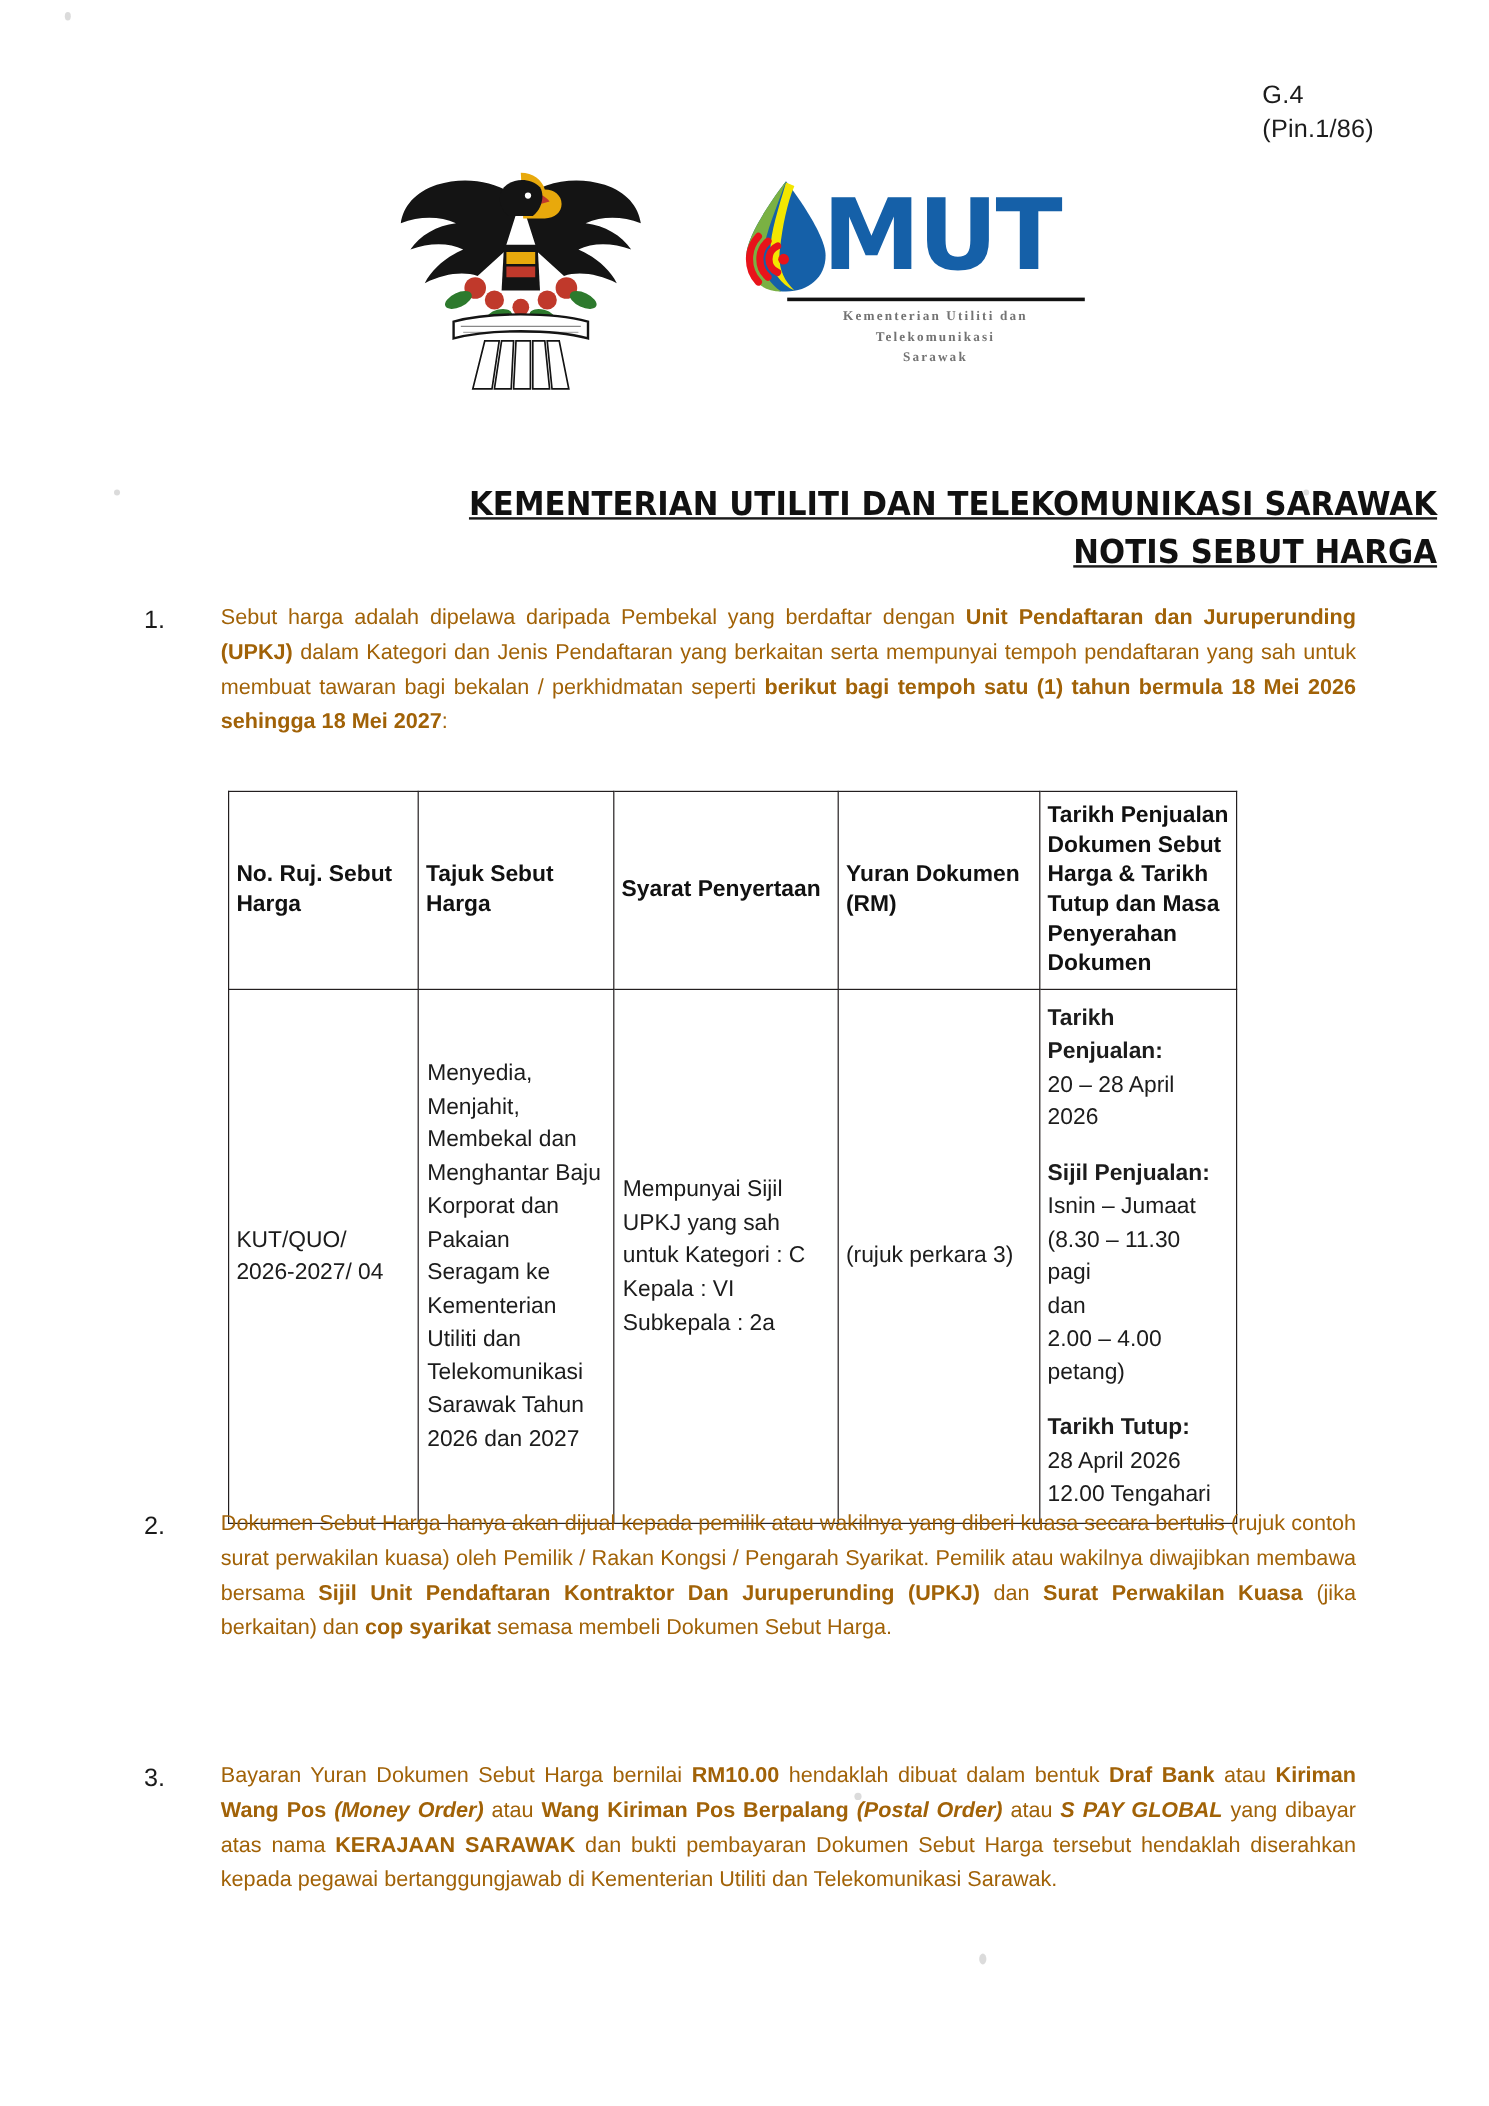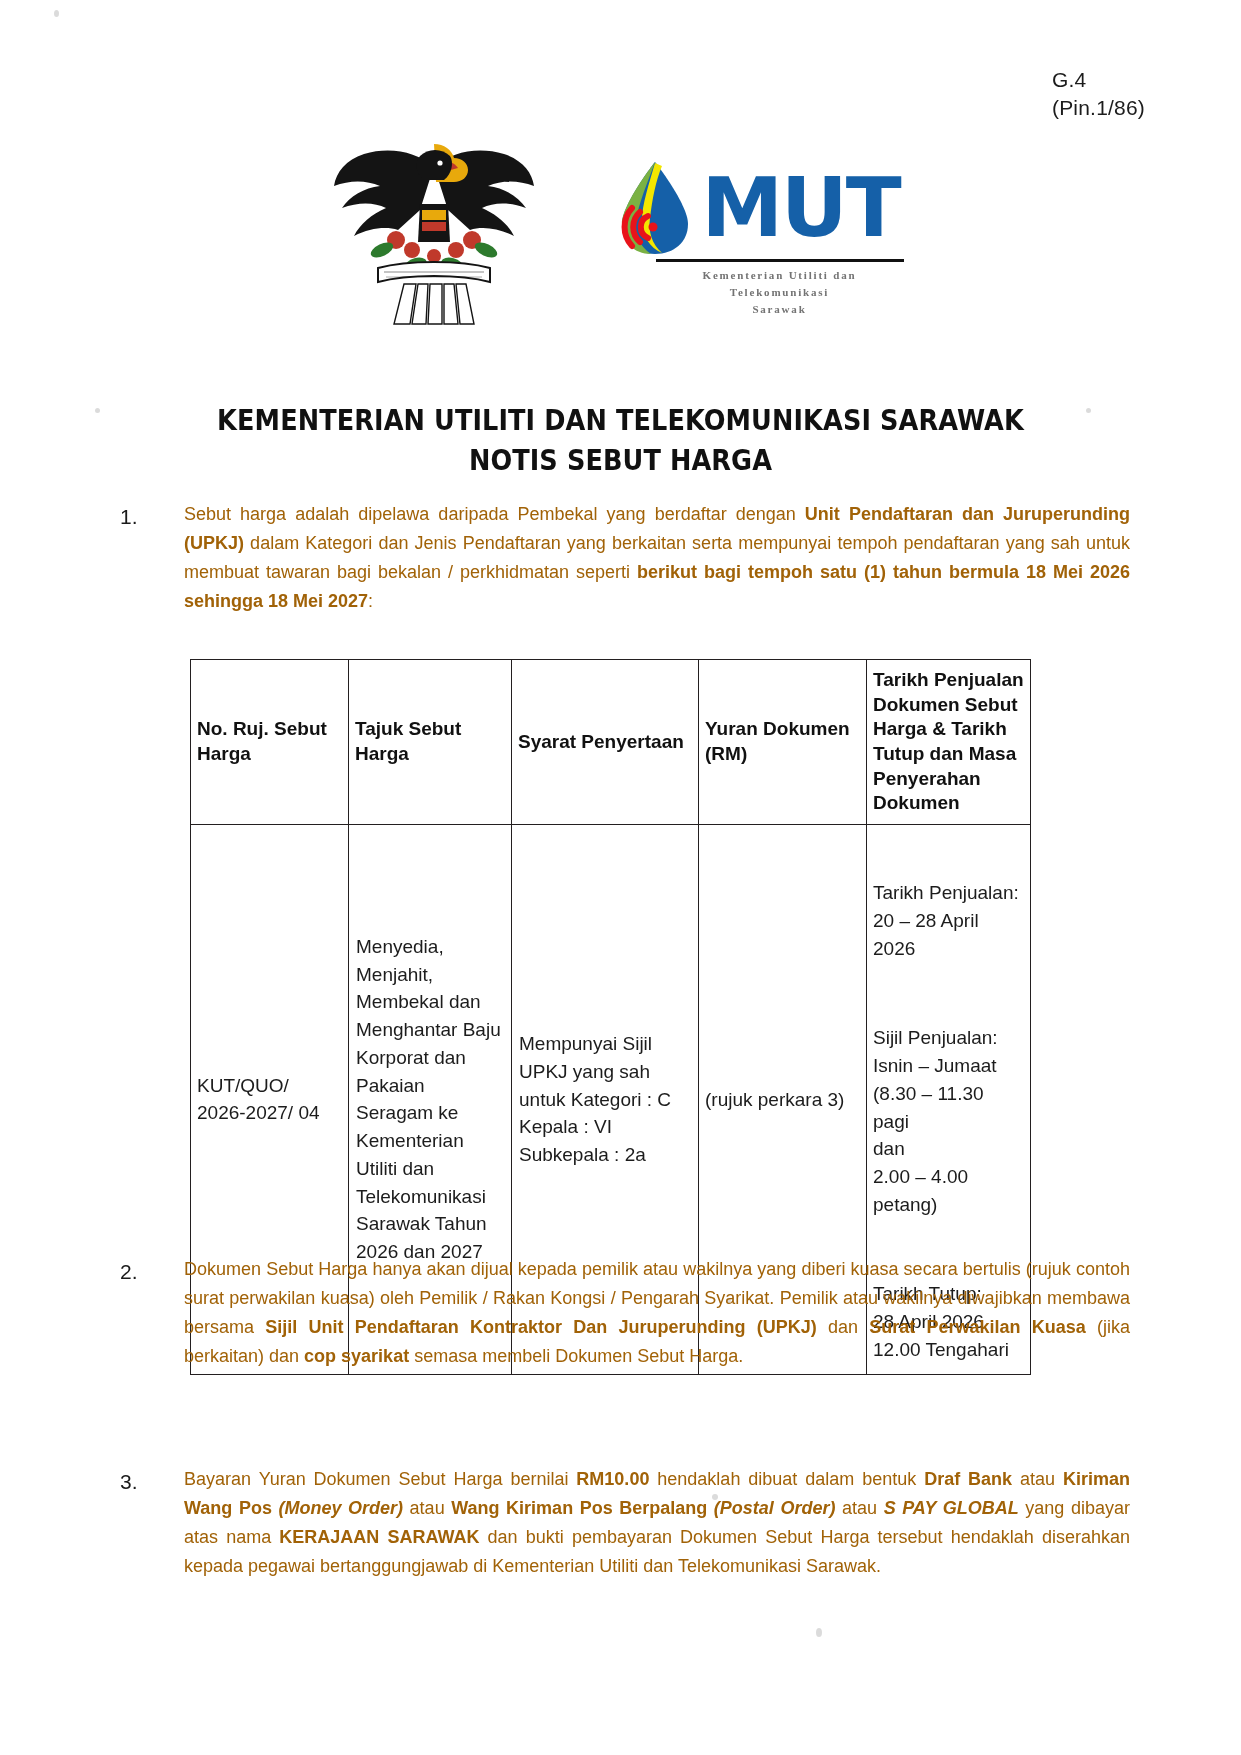--- a/index.html
+++ b/index.html
@@ -54,23 +54,22 @@
   }
 
   
   .mut-block {
     width: 300px;
     padding-top: 16px;
   }
   .mut-mark {
     display: flex;
     align-items: center;
-    gap: 16px;
+    gap: 0px;
     height: 98px;
-    margin-top: 11px;
   }
   .mut-drop {
     width: 74px;
     height: 96px;
     position: relative;
     flex: none;
     margin-right: -4px;
   }
   .mut-letters {
     font-family: "DejaVu Sans", sans-serif;
@@ -98,21 +97,22 @@
     letter-spacing: 1.8px;
     color: #737373;
   }
 
   
   .title-block {
     position: absolute;
     top: 404px;
     left: 0;
     right: 0;
-    text-align: center;
+    text-align: right;
+    text-decoration: underline;
   }
   .title-block .t1,
   .title-block .t2 {
     font-family: "DejaVu Sans", sans-serif;
     font-weight: 700;
     font-size: 27.5px;
     letter-spacing: .1px;
     color: #111;
     transform: scaleX(.93);
   }
@@ -180,21 +180,21 @@
   .col-fee    { width: 168px; }
   .col-dates  { width: 164px; }
 
   td.cell-title,
   td.cell-syarat {
     text-align: left;
     padding-left: 7px;
     vertical-align: middle;
   }
   td.cell-dates { padding: 10px 6px; }
-  .cell-dates .lbl { font-weight: 400; margin-top: 44px; }
+  .cell-dates .lbl { font-weight: 700; }
   .cell-dates .gap { height: 18px; }
 
   
   .speck {
     position: absolute;
     background: #bdbdbd;
     border-radius: 50%;
     opacity: .55;
   }
 </style>

